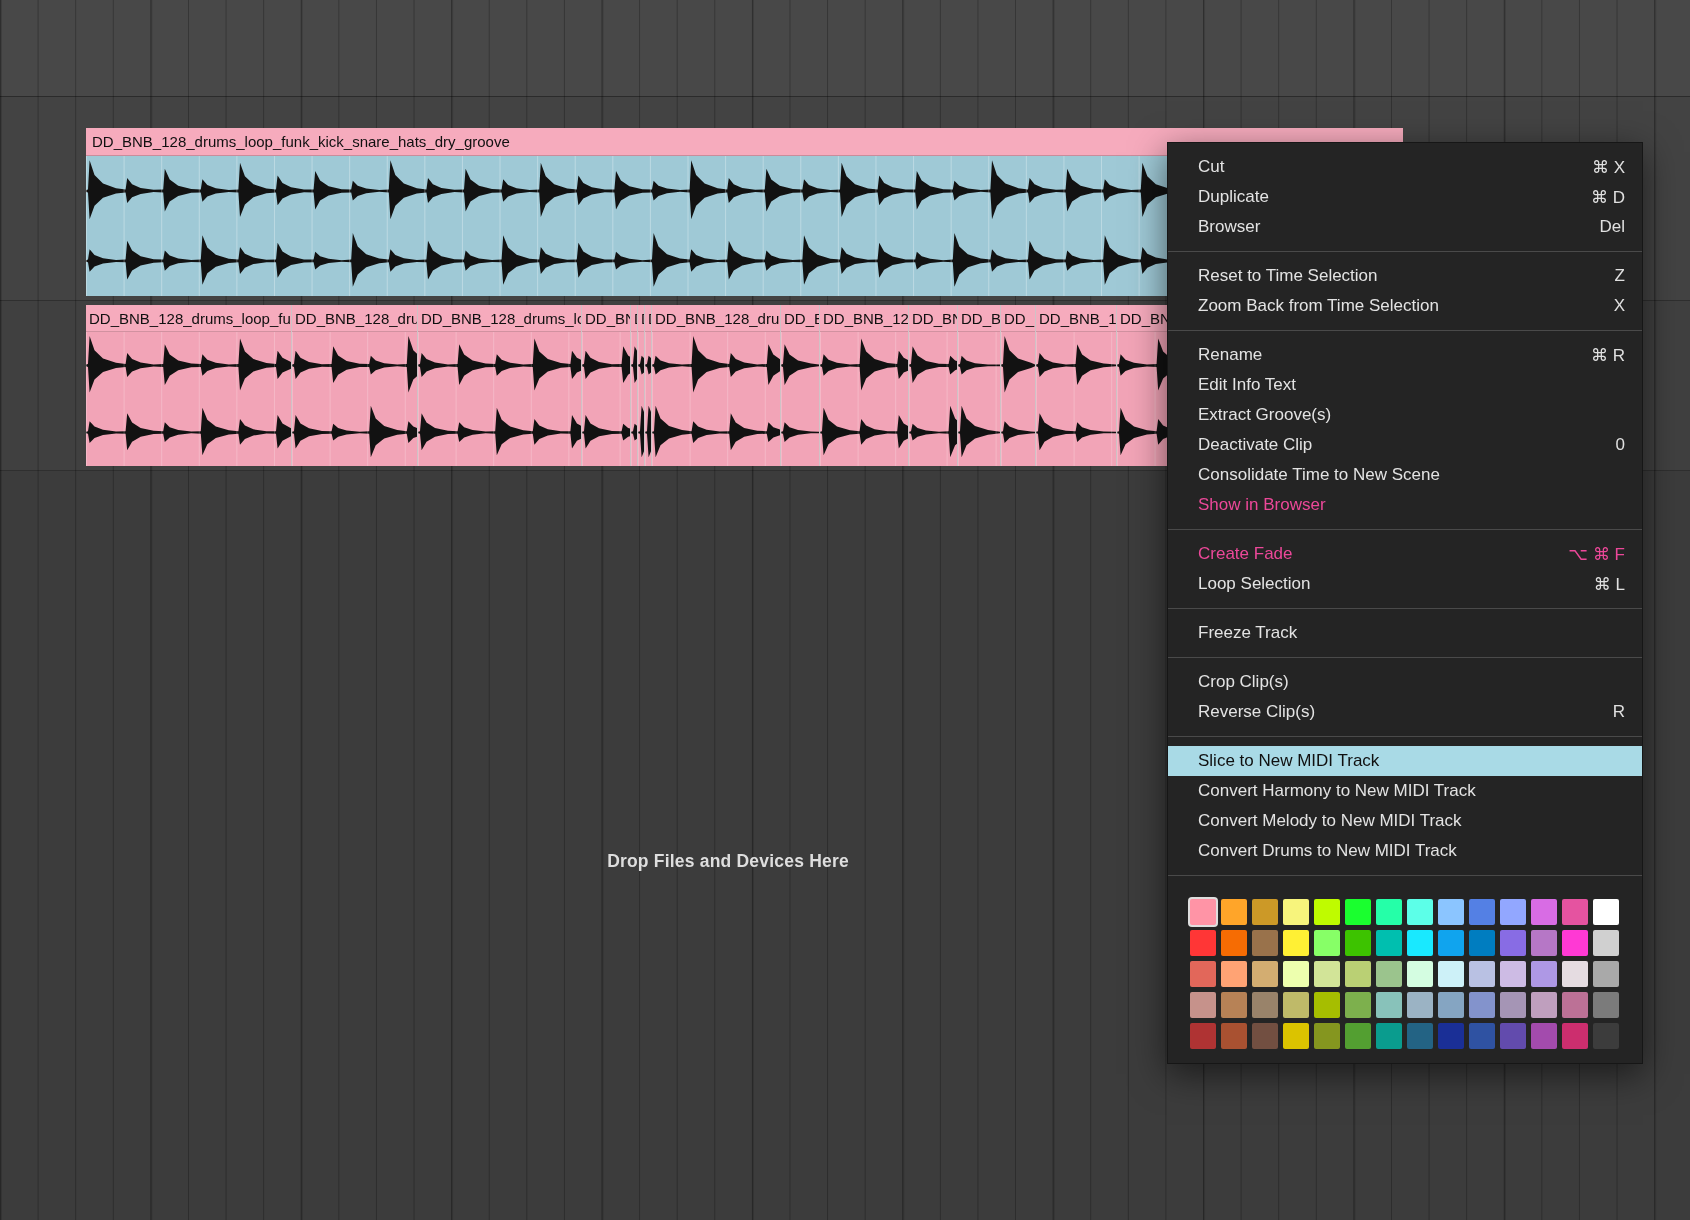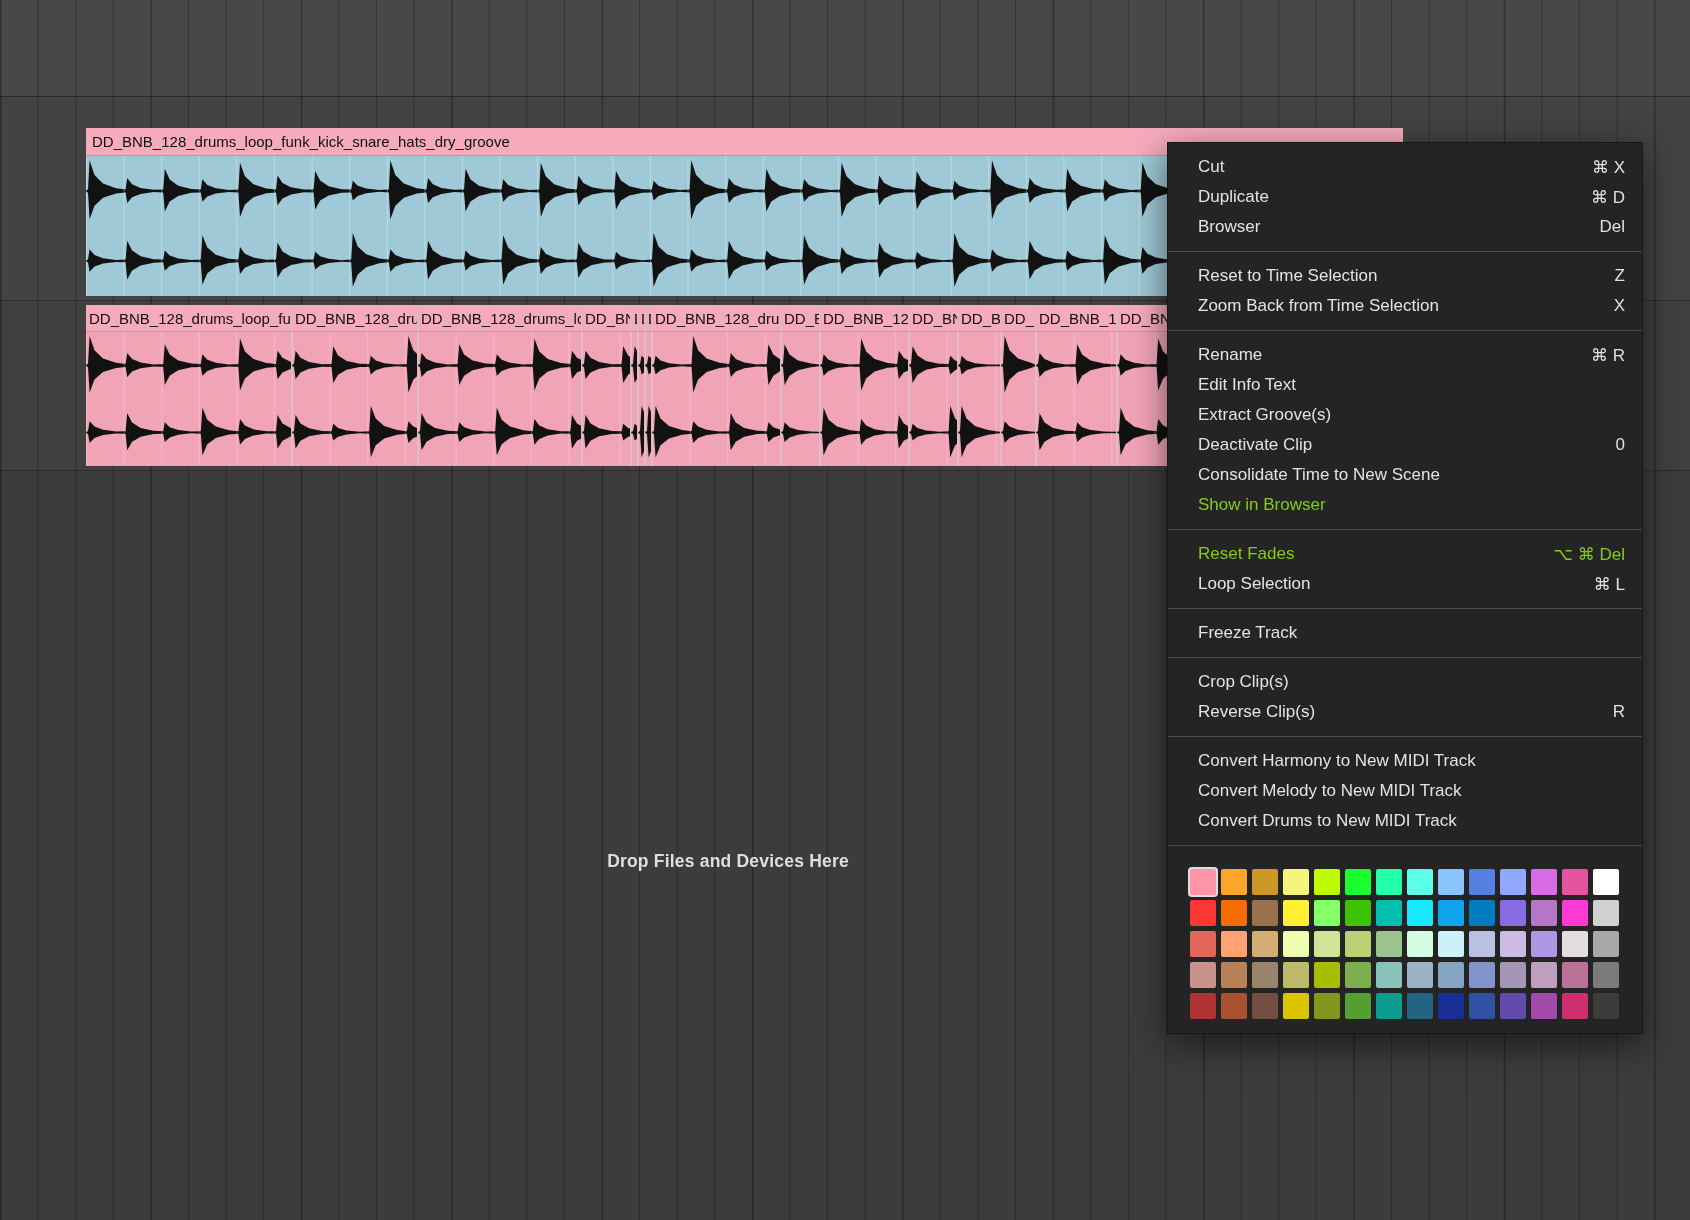--- a/index.html
+++ b/index.html
@@ -59,21 +59,21 @@
   .menu{
     position:absolute;left:1167px;top:142px;width:476px;z-index:10;
     background:#242424;border:1px solid #161616;
     box-shadow:0 10px 34px rgba(0,0,0,.55);
     padding:9px 0 8px;box-sizing:border-box;
     color:#e3e3e3;font-size:17px;
   }
   .mi{display:flex;justify-content:space-between;align-items:center;height:30px;padding:0 17px 0 30px;gap:36px;}
   .mi .lbl{white-space:nowrap;}
   .mi .sc{color:#e0e0e0;white-space:nowrap;padding-left:14px;}
-  .mi.dis,.mi.dis .sc{color:#84cc16;}
+  .mi.dis,.mi.dis .sc{color:#ec4899;}
   .mi.hl{background:var(--menu-highlight-blue,#a9dae6);color:#101010;}
   .sep{height:1px;background:#4a4a4a;margin:9px 0;}
   
   .palette{
     display:grid;grid-template-columns:repeat(14,26px);
     gap:5px 5px;padding:14px 22px 6px;
   }
   .sw{width:26px;height:26px;border-radius:2px;}
   .sw.selected{box-shadow:0 0 0 2px #dedede;}
 </style>
@@ -300,40 +300,43 @@
         <span class="sc">0</span>
       </div>
       <div class="mi">
         <span class="lbl">Consolidate Time to New Scene</span>
       </div>
       <div class="mi dis">
         <span class="lbl">Show in Browser</span>
       </div>
       <div class="sep"></div>
       <div class="mi dis">
-        <span class="lbl">Reset Fades</span>
-        <span class="sc">⌥ ⌘ Del</span>
+        <span class="lbl">Create Fade</span>
+        <span class="sc">⌥ ⌘ F</span>
       </div>
       <div class="mi">
         <span class="lbl">Loop Selection</span>
         <span class="sc">⌘ L</span>
       </div>
       <div class="sep"></div>
       <div class="mi">
         <span class="lbl">Freeze Track</span>
       </div>
       <div class="sep"></div>
       <div class="mi">
         <span class="lbl">Crop Clip(s)</span>
       </div>
       <div class="mi">
         <span class="lbl">Reverse Clip(s)</span>
         <span class="sc">R</span>
       </div>
       <div class="sep"></div>
+      <div class="mi hl">
+        <span class="lbl">Slice to New MIDI Track</span>
+      </div>
       <div class="mi">
         <span class="lbl">Convert Harmony to New MIDI Track</span>
       </div>
       <div class="mi">
         <span class="lbl">Convert Melody to New MIDI Track</span>
       </div>
       <div class="mi">
         <span class="lbl">Convert Drums to New MIDI Track</span>
       </div>
     </div>

